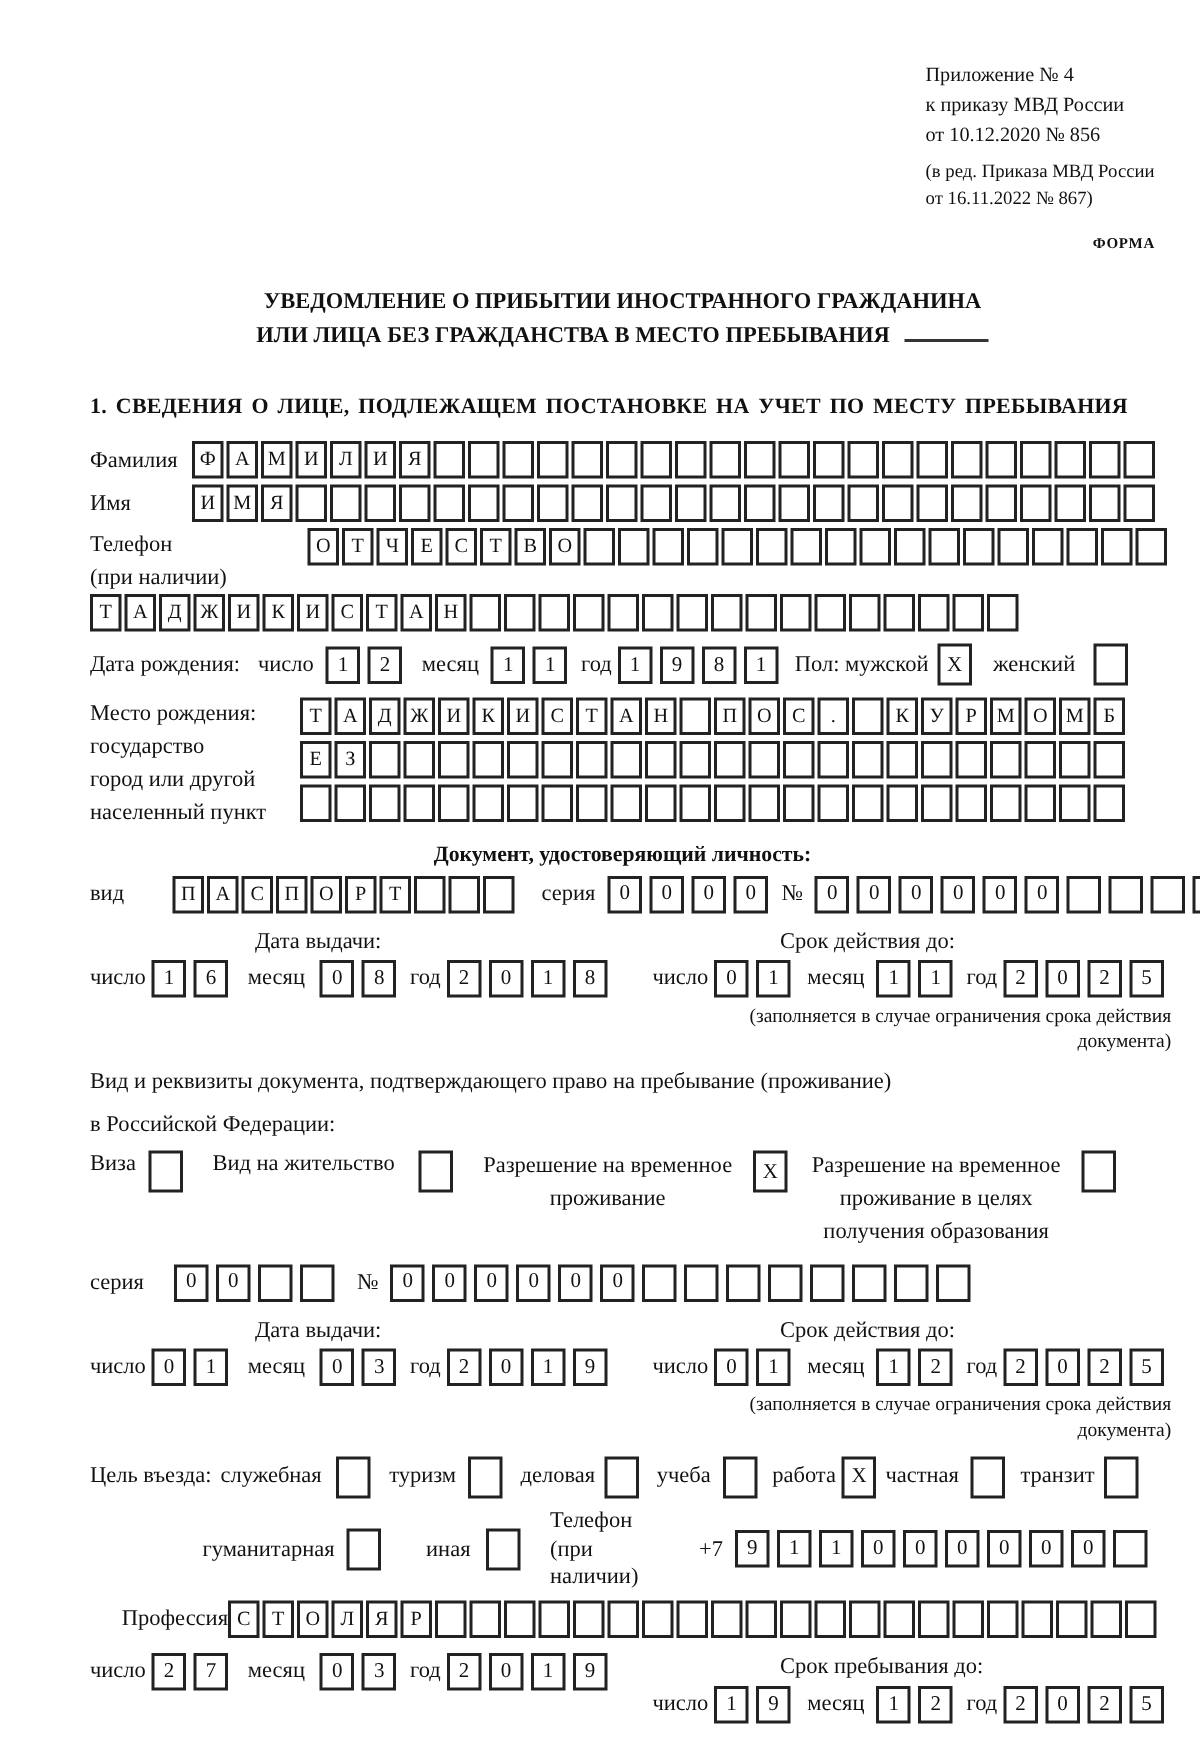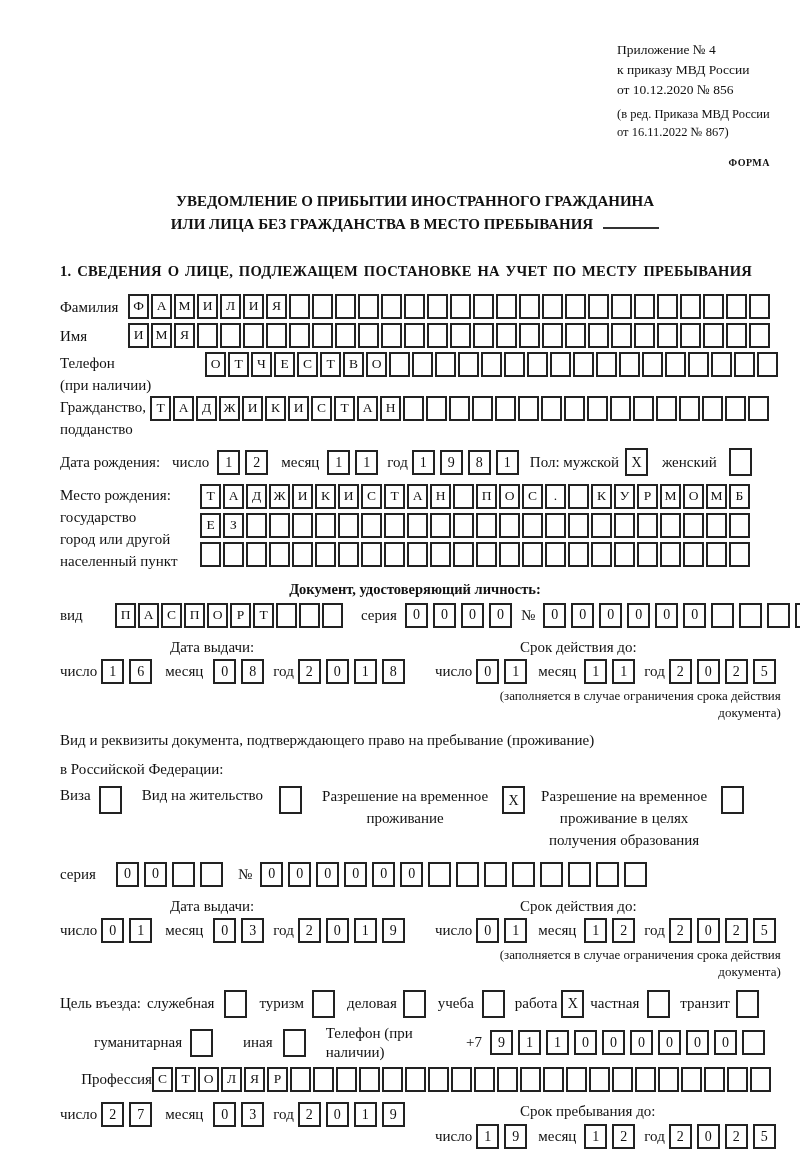--- a/index.html
+++ b/index.html
@@ -21,21 +21,21 @@
   .cells{display:flex;flex:0 0 auto;}
   .cell{box-sizing:content-box;width:17px;height:21px;border:2px solid #222;margin-right:2px;
         display:flex;align-items:center;justify-content:center;font-size:13.5px;flex:0 0 auto;background:#fff;}
   .cells-w .cell{width:19px;height:21px;margin-right:5px;font-size:14px;}
   .cells-cb .cell{width:19px;height:24px;margin-right:0;font-size:14px;}
   
   .w68{width:68px;} .w90{width:90px;} .w112{width:112px;} .w140{width:140px;}
   .w145{width:145px;} .w55{width:55px;} .w50{width:50px;} .w92{width:92px;text-align:right;}
   .ml4{margin-left:4px;} .ml6{margin-left:6px;} .ml8{margin-left:8px;} .ml10{margin-left:10px;}
   .ml12{margin-left:12px;} .ml14{margin-left:14px;} .ml16{margin-left:16px;} .ml20{margin-left:20px;}
-  .ml30{margin-left:30px;} .ml70{margin-left:34px;}
+  .ml30{margin-left:30px;} .ml70{margin-left:75px;}
   .stack>div{margin-bottom:4px;} .stack>div:last-child{margin-bottom:0;}
   .doc-heading{text-align:center;font-weight:bold;font-size:14.5px;margin-top:8px;}
   
   .datepair{display:flex;margin-top:10px;align-items:flex-start;}
   .dp-left{width:375px;flex:0 0 auto;}
   .dp-right{flex:1;}
   .dp-head{margin-left:110px;margin-bottom:3px;}
   .dp-right .dp-head{margin-left:85px;}
   .dp-row{display:flex;align-items:center;}
   .limit-note{text-align:right;font-size:13px;margin-top:4px;}
@@ -163,24 +163,20 @@
         <span class="cell"></span>
         <span class="cell"></span>
         <span class="cell"></span>
         <span class="cell"></span>
         <span class="cell"></span>
         <span class="cell"></span>
       </span>
   </div>
 
   <div class="frow top" style="margin-top:0;">
-    <span class="lblcol w90">
-      <div>Гражданство,</div>
-      <div>подданство</div>
-    </span>
     <span class="cells">
         <span class="cell">Т</span>
         <span class="cell">А</span>
         <span class="cell">Д</span>
         <span class="cell">Ж</span>
         <span class="cell">И</span>
         <span class="cell">К</span>
         <span class="cell">И</span>
         <span class="cell">С</span>
         <span class="cell">Т</span>

